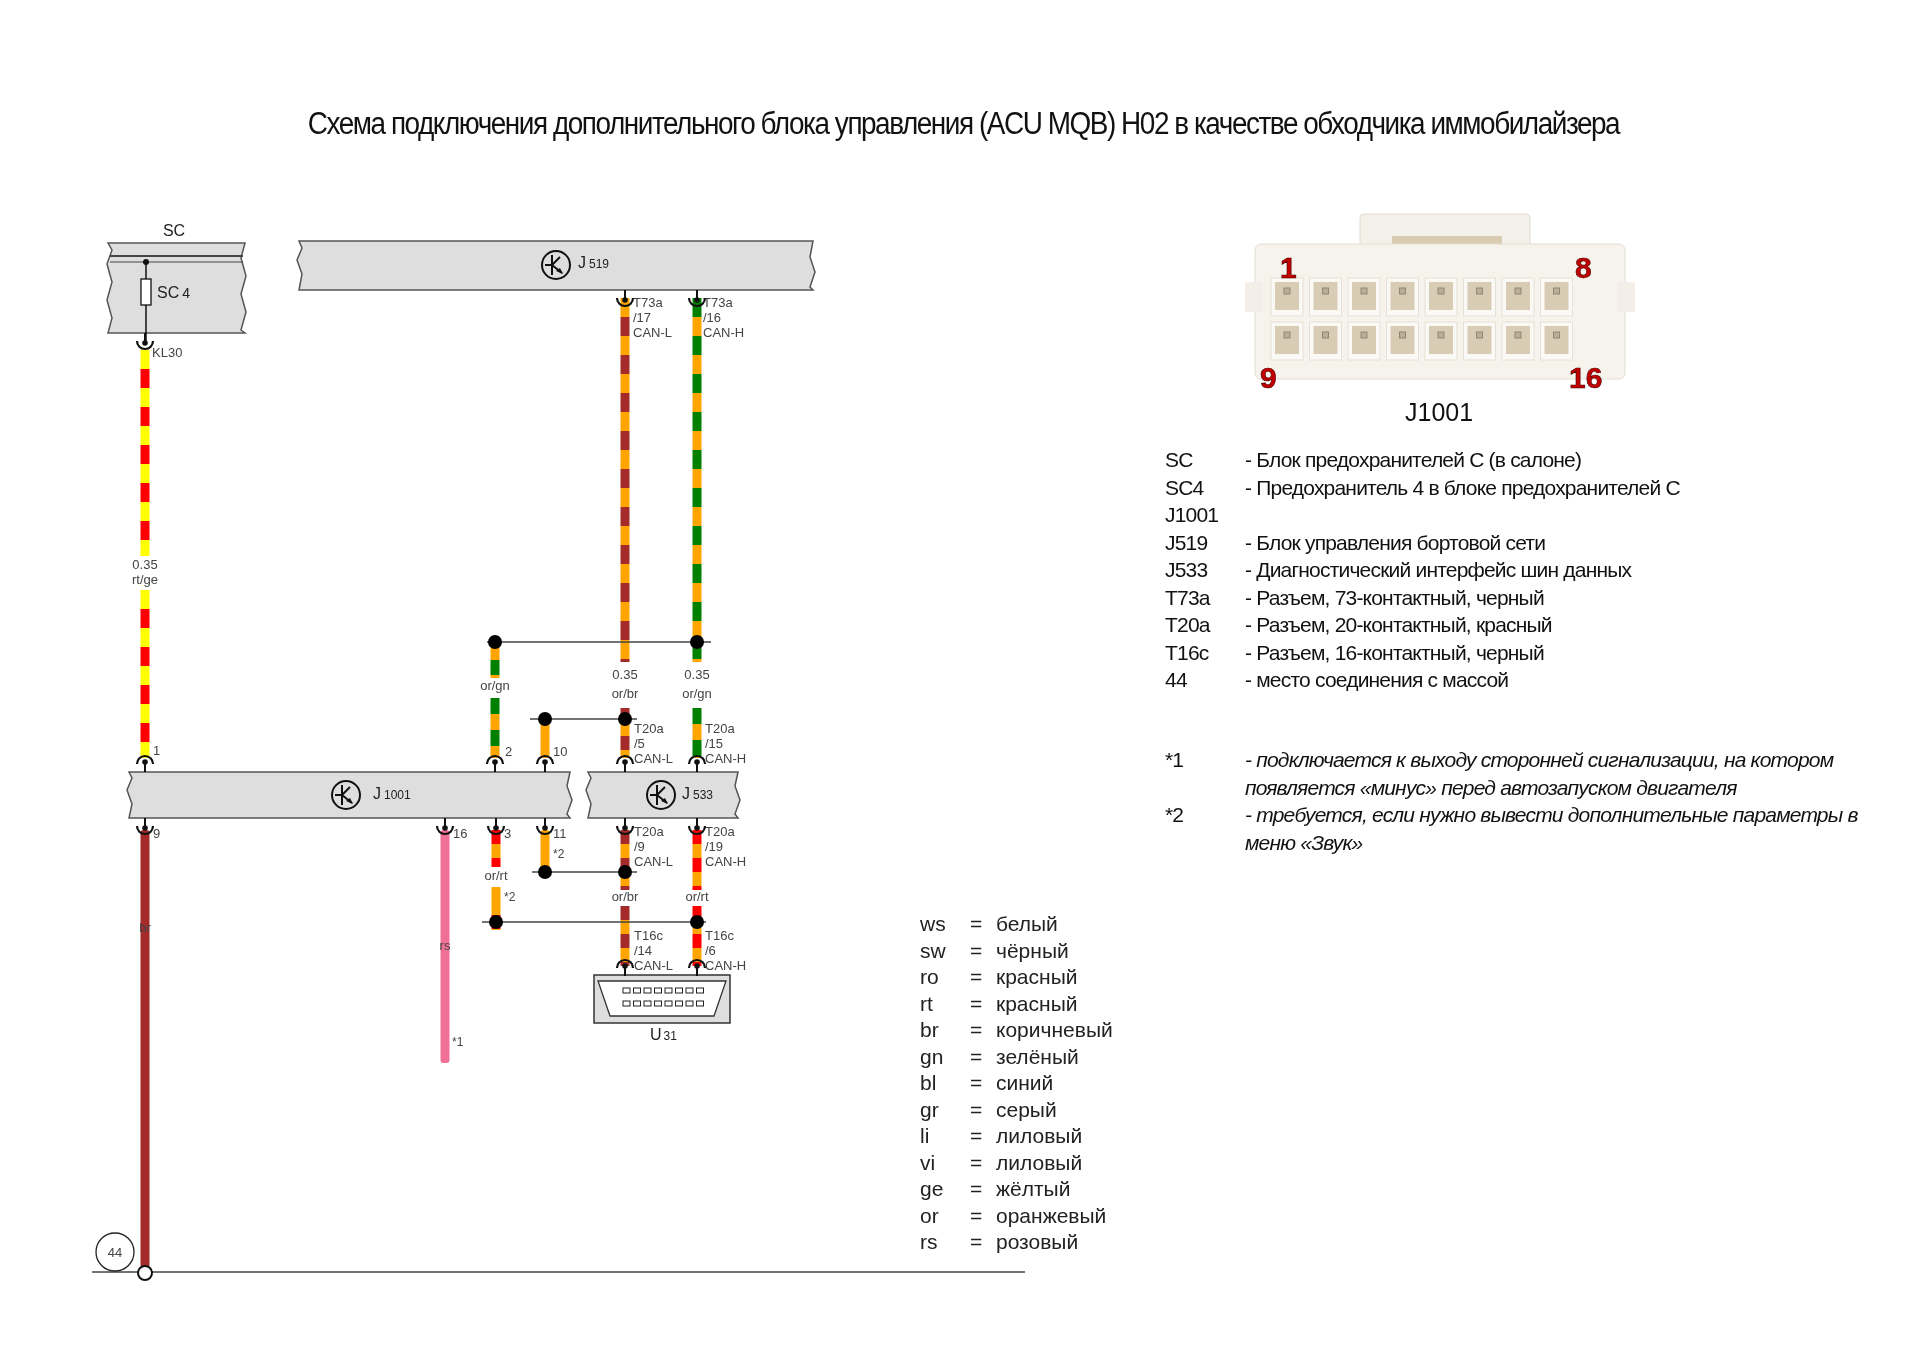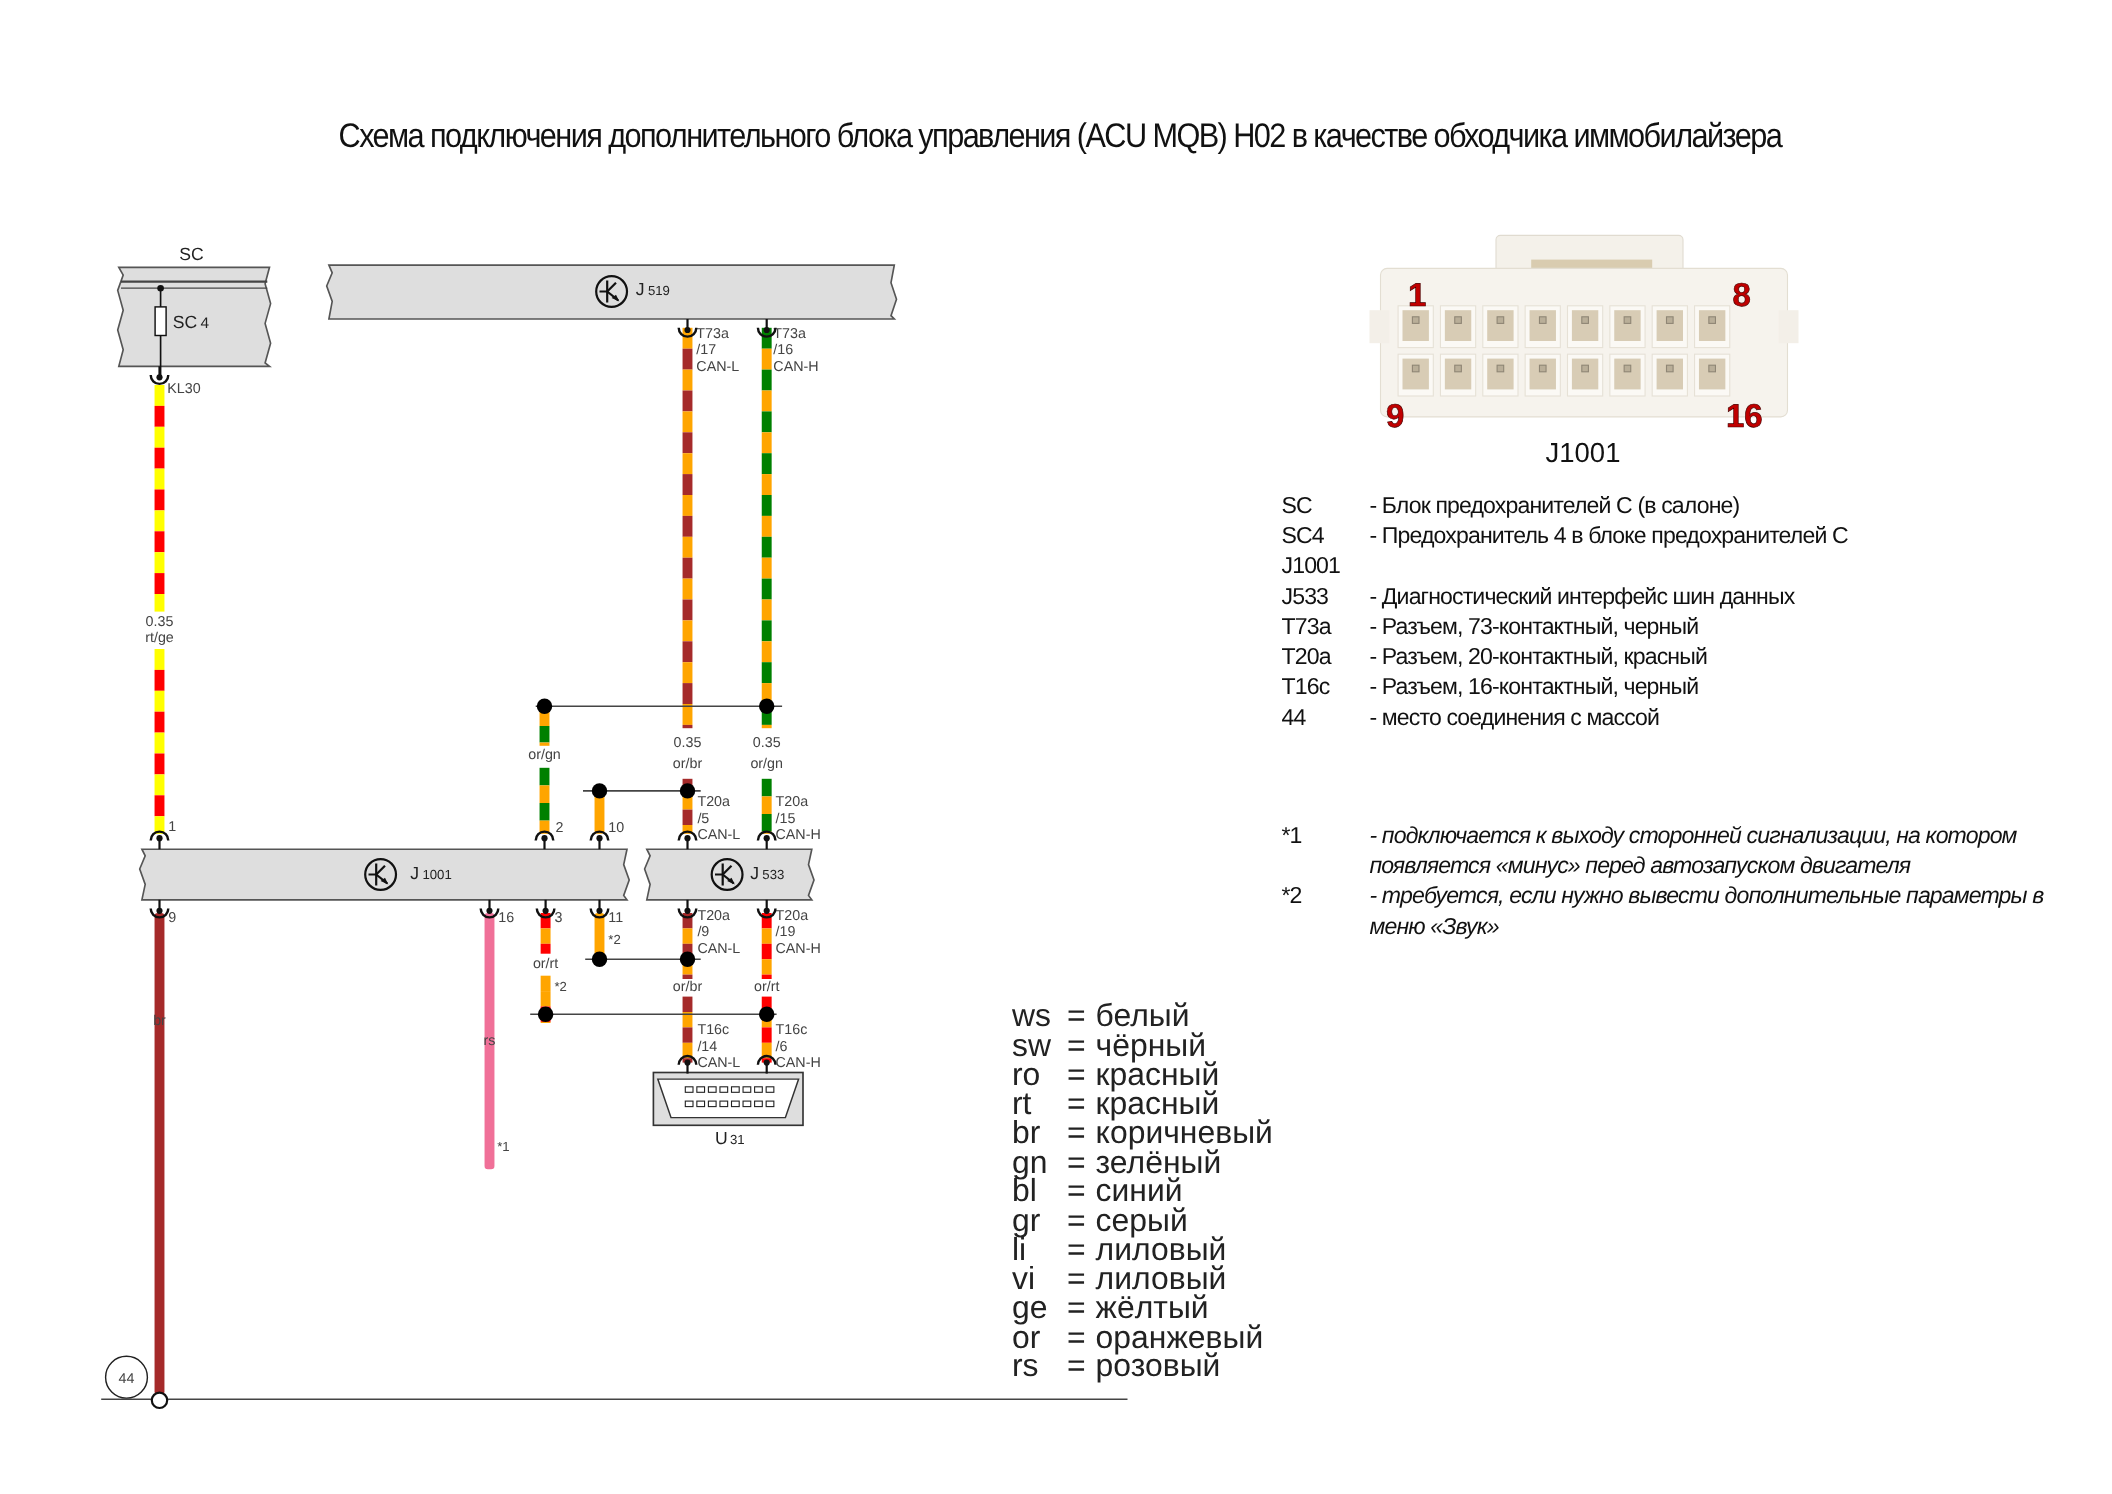--- a/index.html
+++ b/index.html
@@ -17,21 +17,21 @@
   #legend { position: absolute; left: 1165px; top: 446px; font-size: 21px; line-height: 27.5px;
             letter-spacing: -0.8px; color: #111; }
   .leg-row { display: flex; }
   .leg-key { width: 80px; }
   .leg-val { white-space: nowrap; }
   #notes { position: absolute; left: 1165px; top: 746px; font-size: 21px; line-height: 27.5px;
            letter-spacing: -0.8px; color: #111; }
   .note-row { display: flex; }
   .note-key { width: 80px; flex: none; }
   .note-val { width: 650px; font-style: italic; }
-  #colors { position: absolute; left: 920px; top: 911px; font-size: 29px; line-height: 26.5px;
+  #colors { position: absolute; left: 920px; top: 911px; font-size: 21px; line-height: 26.5px;
             color: #222; }
   .col-row { display: flex; }
   .col-code { width: 50px; }
   .col-eq { width: 26px; }
   #photo-label { position: absolute; left: 1405px; top: 398px; font-size: 25px; color: #111; }
 </style>
 </head>
 <body>
 
 <div id="title">Схема подключения дополнительного блока управления (ACU MQB) H02 в качестве обходчика иммобилайзера</div>
@@ -466,20 +466,24 @@
       <span class="leg-val">- Блок предохранителей С (в салоне)</span>
     </div>
     <div class="leg-row">
       <span class="leg-key">SC4</span>
       <span class="leg-val">- Предохранитель 4 в блоке предохранителей С</span>
     </div>
     <div class="leg-row">
       <span class="leg-key">J1001</span>
     </div>
     <div class="leg-row">
+      <span class="leg-key">J519</span>
+      <span class="leg-val">- Блок управления бортовой сети</span>
+    </div>
+    <div class="leg-row">
       <span class="leg-key">J533</span>
       <span class="leg-val">- Диагностический интерфейс шин данных</span>
     </div>
     <div class="leg-row">
       <span class="leg-key">T73a</span>
       <span class="leg-val">- Разъем, 73-контактный, черный</span>
     </div>
     <div class="leg-row">
       <span class="leg-key">T20a</span>
       <span class="leg-val">- Разъем, 20-контактный, красный</span>

